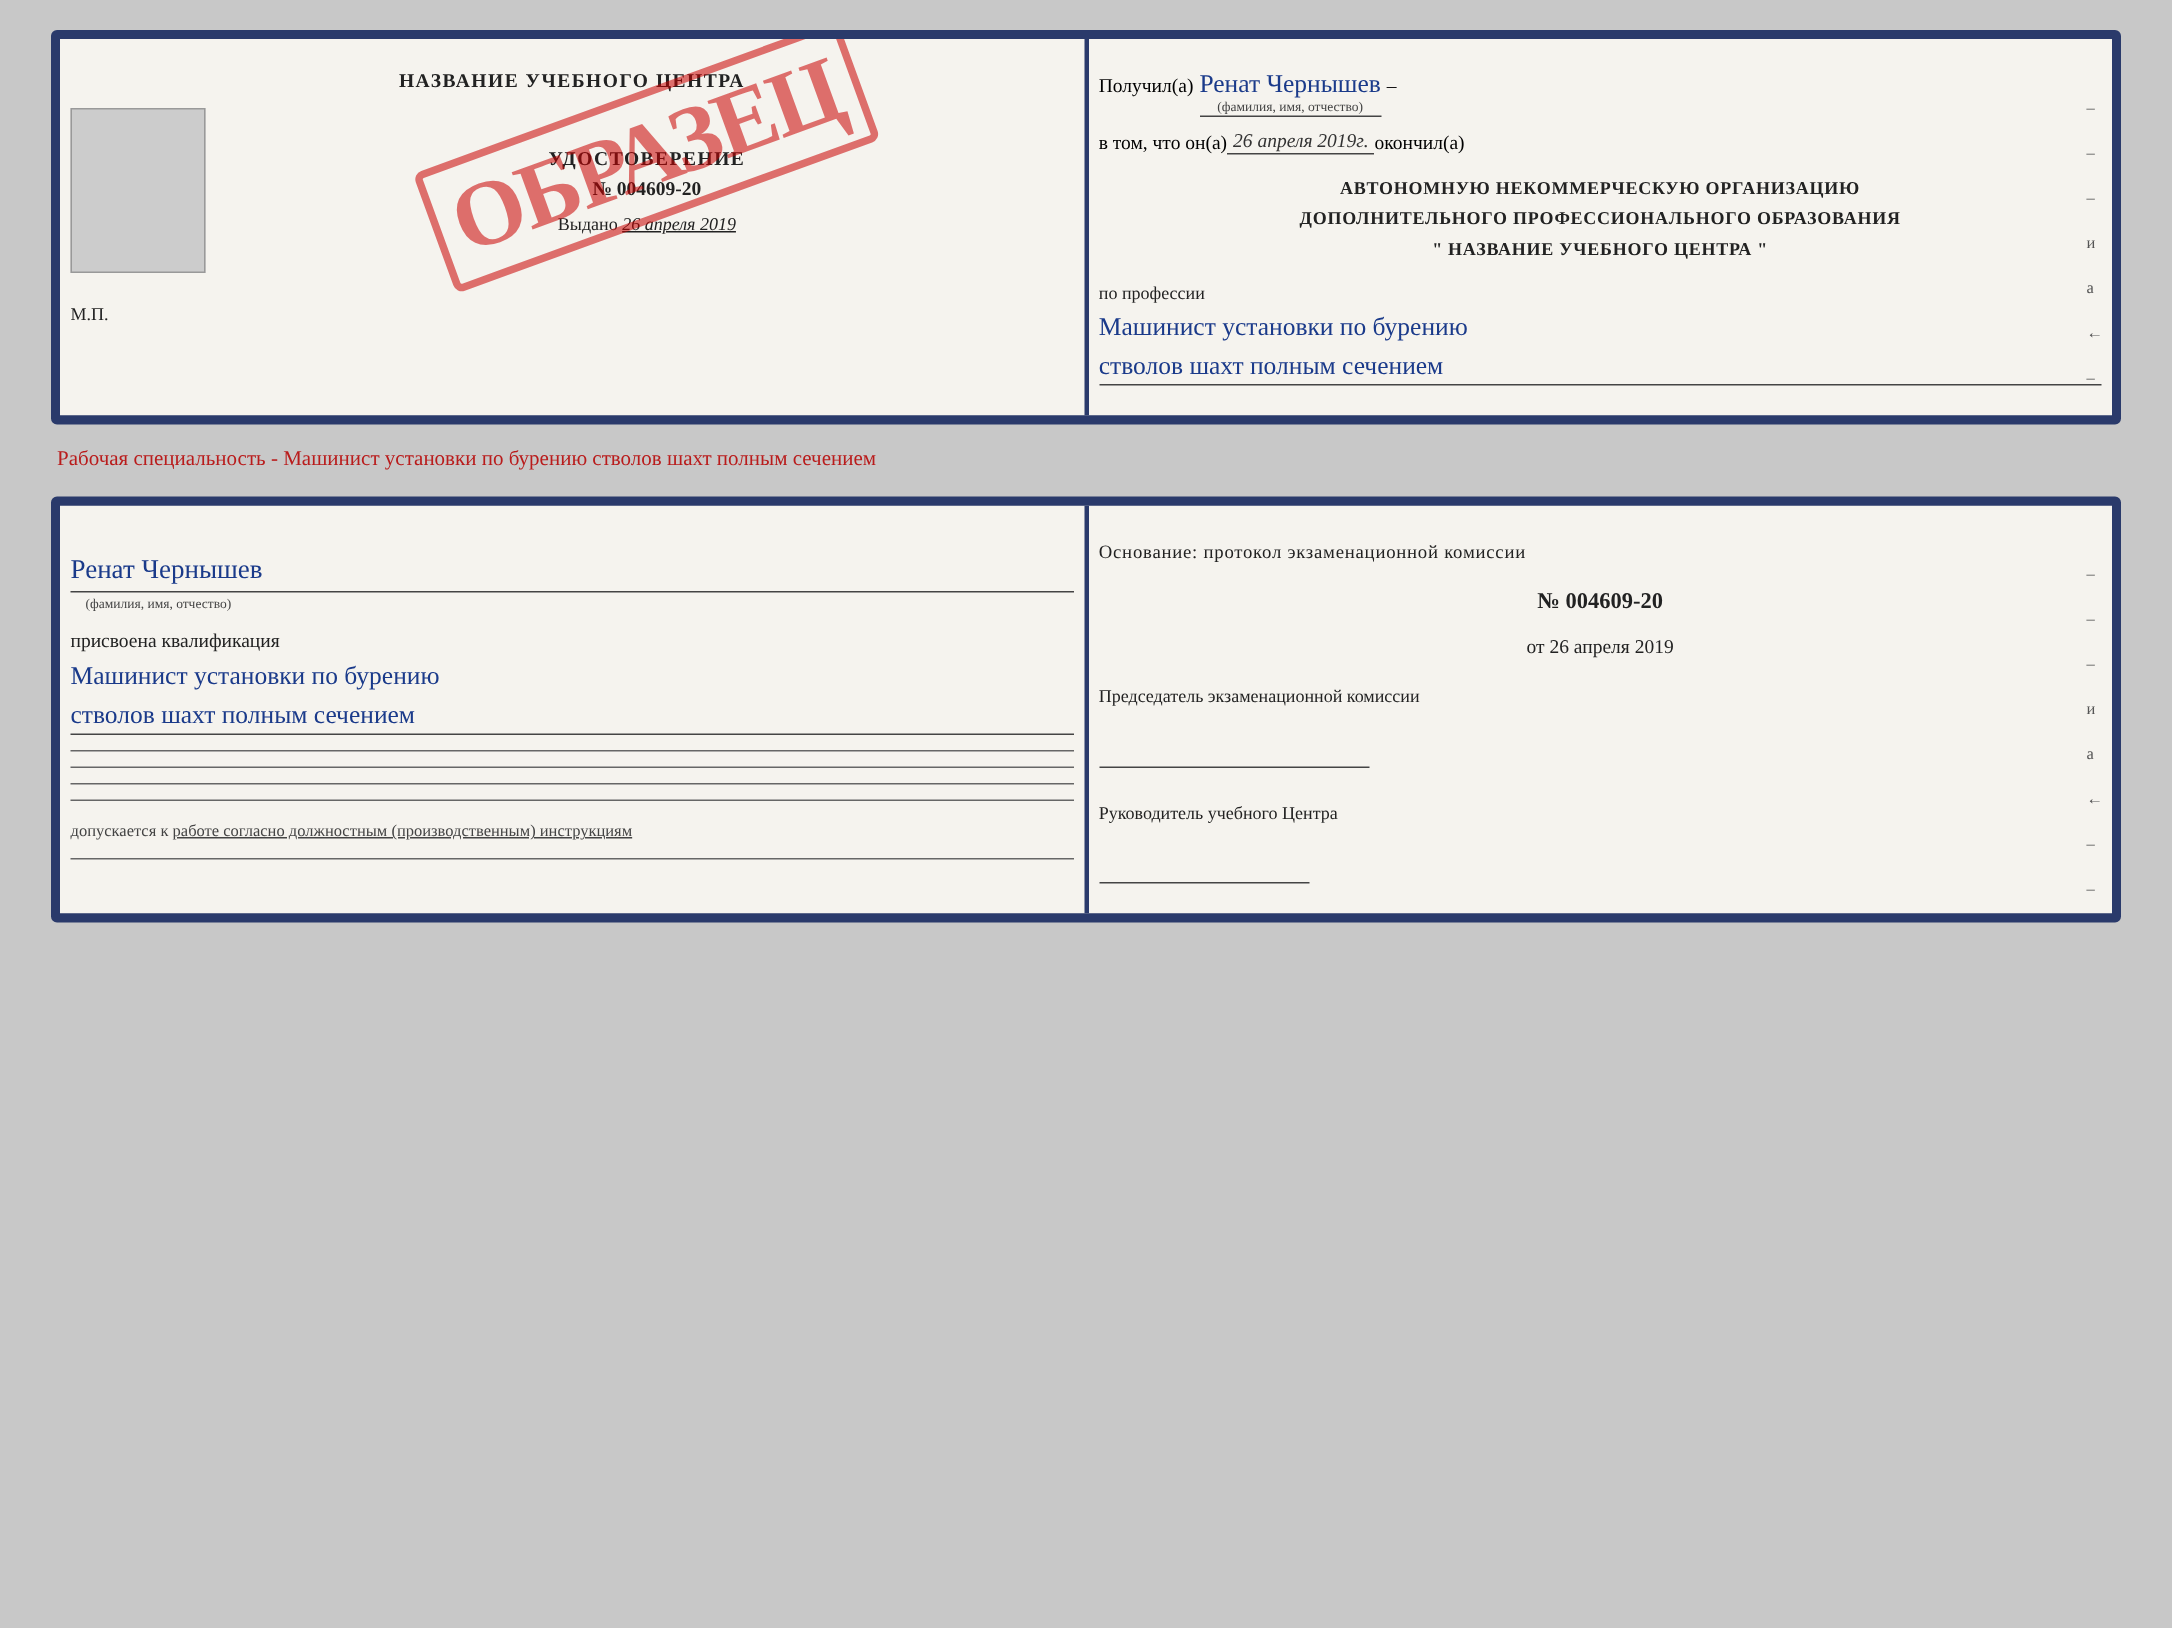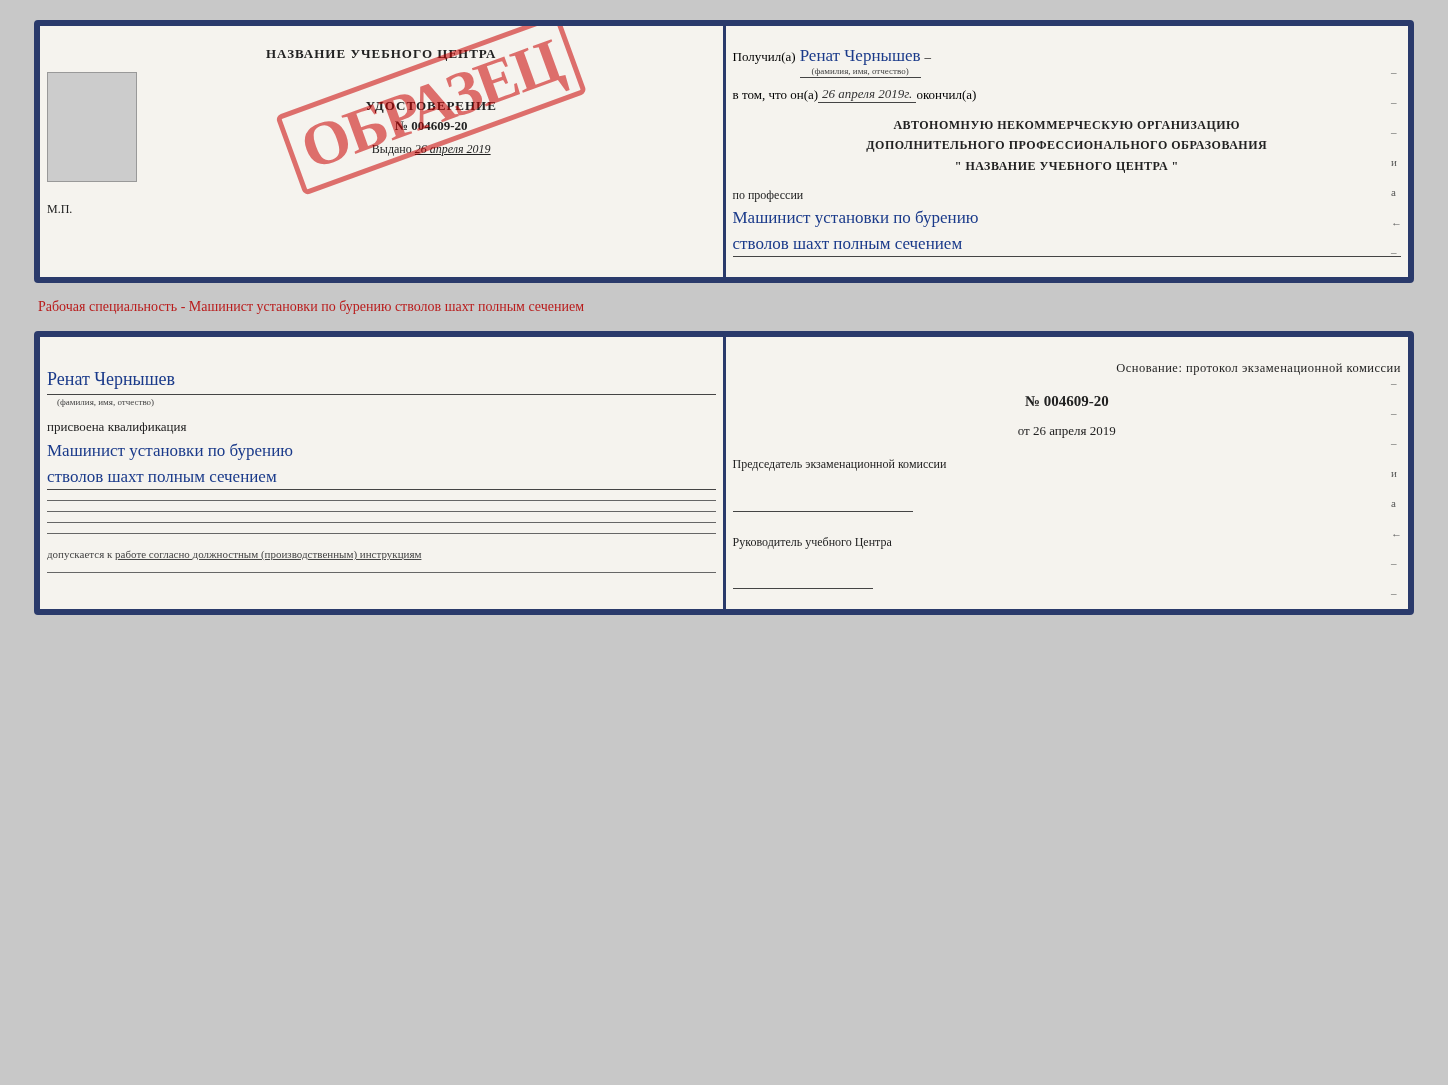--- a/index.html
+++ b/index.html
@@ -364,21 +364,21 @@
       <div class="dopuskaetsya-line" style="margin-top:12px;">
         <span>допускается к</span>
         <span class="dopusk-handwritten">работе согласно должностным (производственным) инструкциям</span>
       </div>
       <div class="underline-row" style="margin-top:8px;"></div>
     </div>
   </div>
 
   <div class="cert-page" style="position:relative;">
     <div class="bottom-cert-right">
-      <div style="letter-spacing:0.5px;text-align:right;">Основание: протокол экзаменационной комиссии</div>
+      <div style="letter-spacing:0.5px;">Основание: протокол экзаменационной комиссии</div>
 
       <div class="protocol-number">№  004609-20</div>
       <div class="protocol-date">
         <span>от</span>
         <span>26 апреля 2019</span>
       </div>
 
       <div class="signature-block">
         <div style="margin-top:12px; font-size:12px;">Председатель экзаменационной комиссии</div>
         <div class="sig-underline" style="border-bottom:1px solid #444; margin-top:18px; width:180px;"></div>

